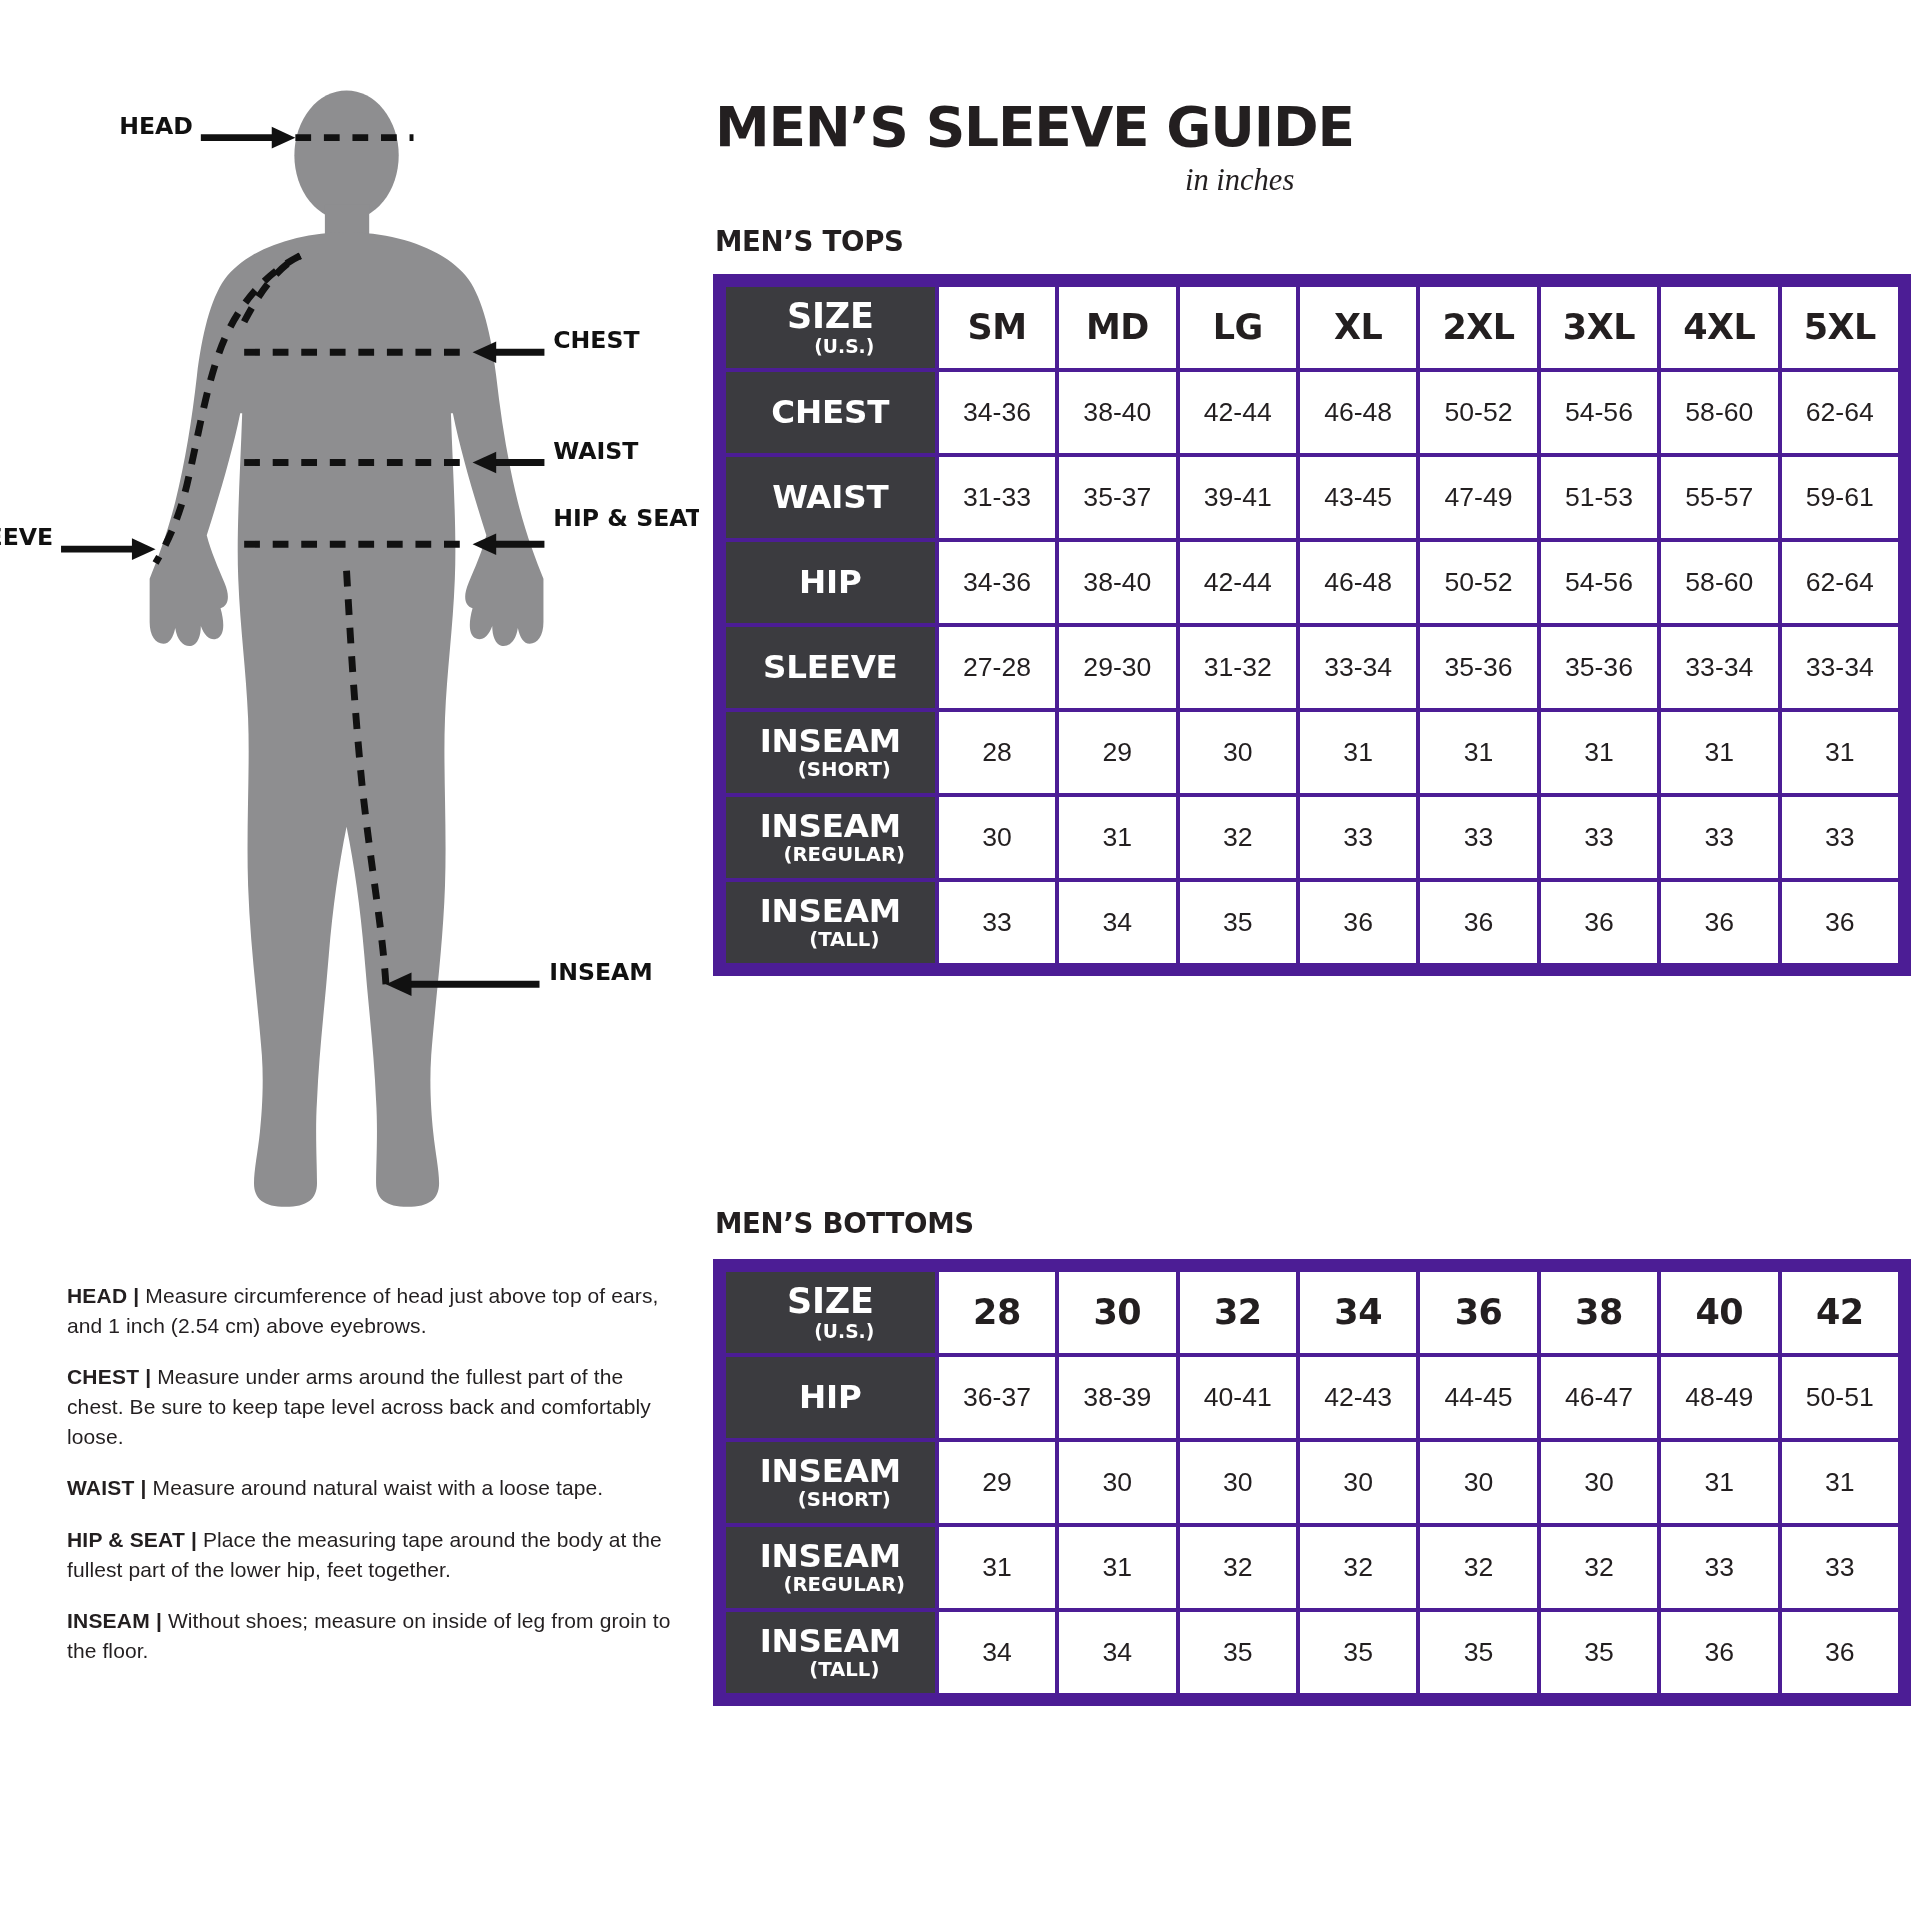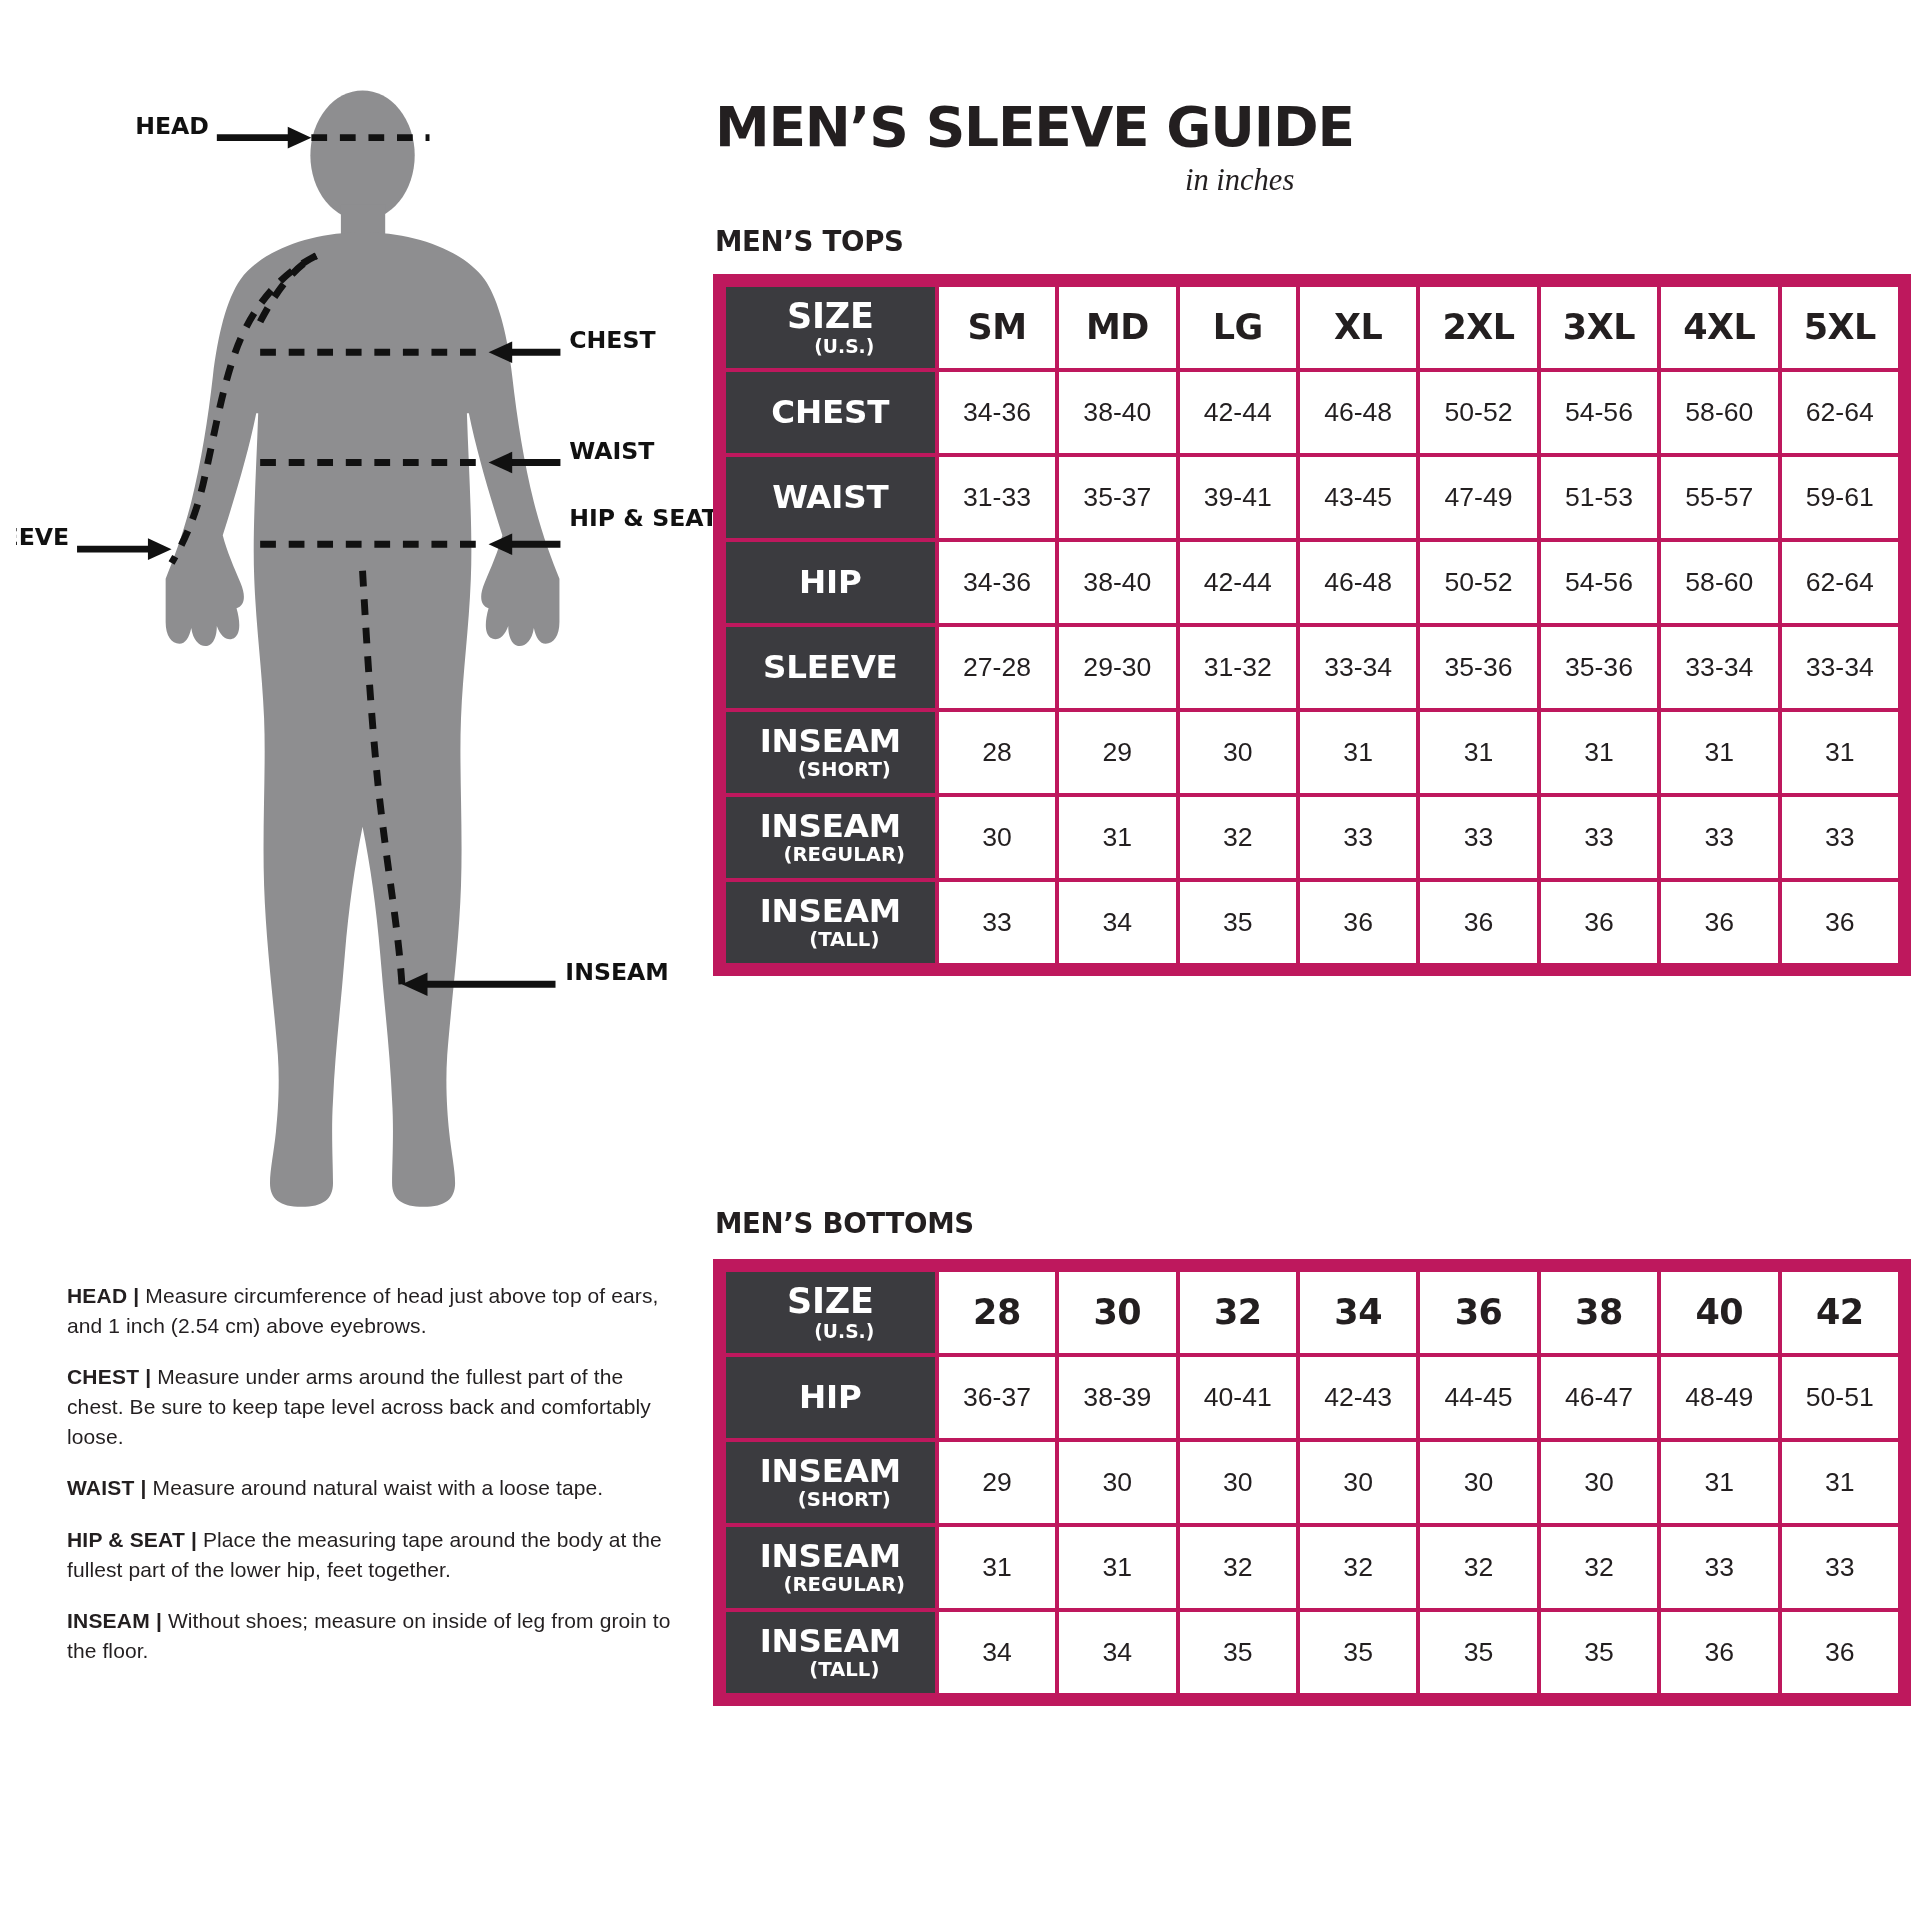--- a/index.html
+++ b/index.html
@@ -24,21 +24,21 @@
   
   .left-col {
     position: absolute;
     left: 0;
     top: 0;
     width: 699px;
     height: 1927px;
   }
   .figure-wrap {
     position: absolute;
-    left: 16px;
+    left: 0;
     top: 39px;
     width: 699px;
     height: 1231px;
   }
   .figure-svg {
     display: block;
   }
 
   
   .notes {
@@ -91,21 +91,21 @@
     font-weight: bold;
     letter-spacing: -0.3px;
     color: #231f20;
     font-family: "DejaVu Sans", sans-serif;
   }
   #tops-label { position: absolute; left: 7.9px; top: 225px; }
   #bottoms-label { position: absolute; left: 7.9px; top: 1207px; }
 
   .table-frame {
     position: absolute;
-    background: #be185d;
+    background: #4c1d95;
     padding: 8.9px;
     box-sizing: border-box;
   }
   #tops-frame { left: 5.9px; top: 274px; width: 1198px; }
   #bottoms-frame { left: 5.9px; top: 1259px; width: 1198px; }
 
   table.sz {
     border-collapse: separate;
     border-spacing: 4.9px;
     width: 100%;

